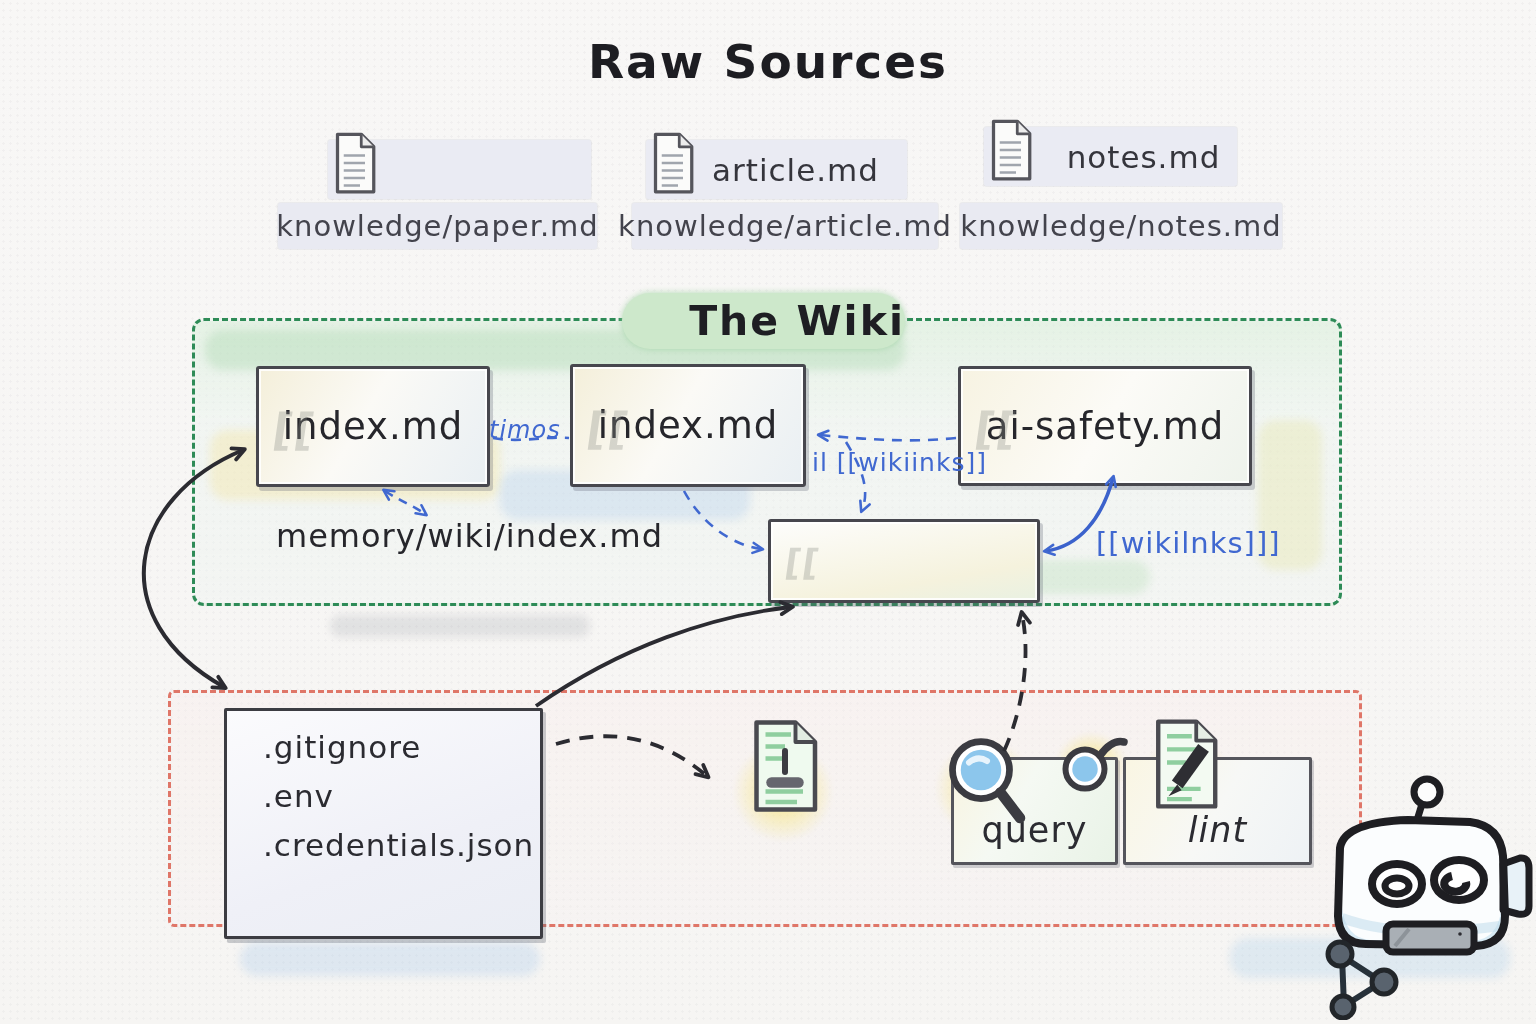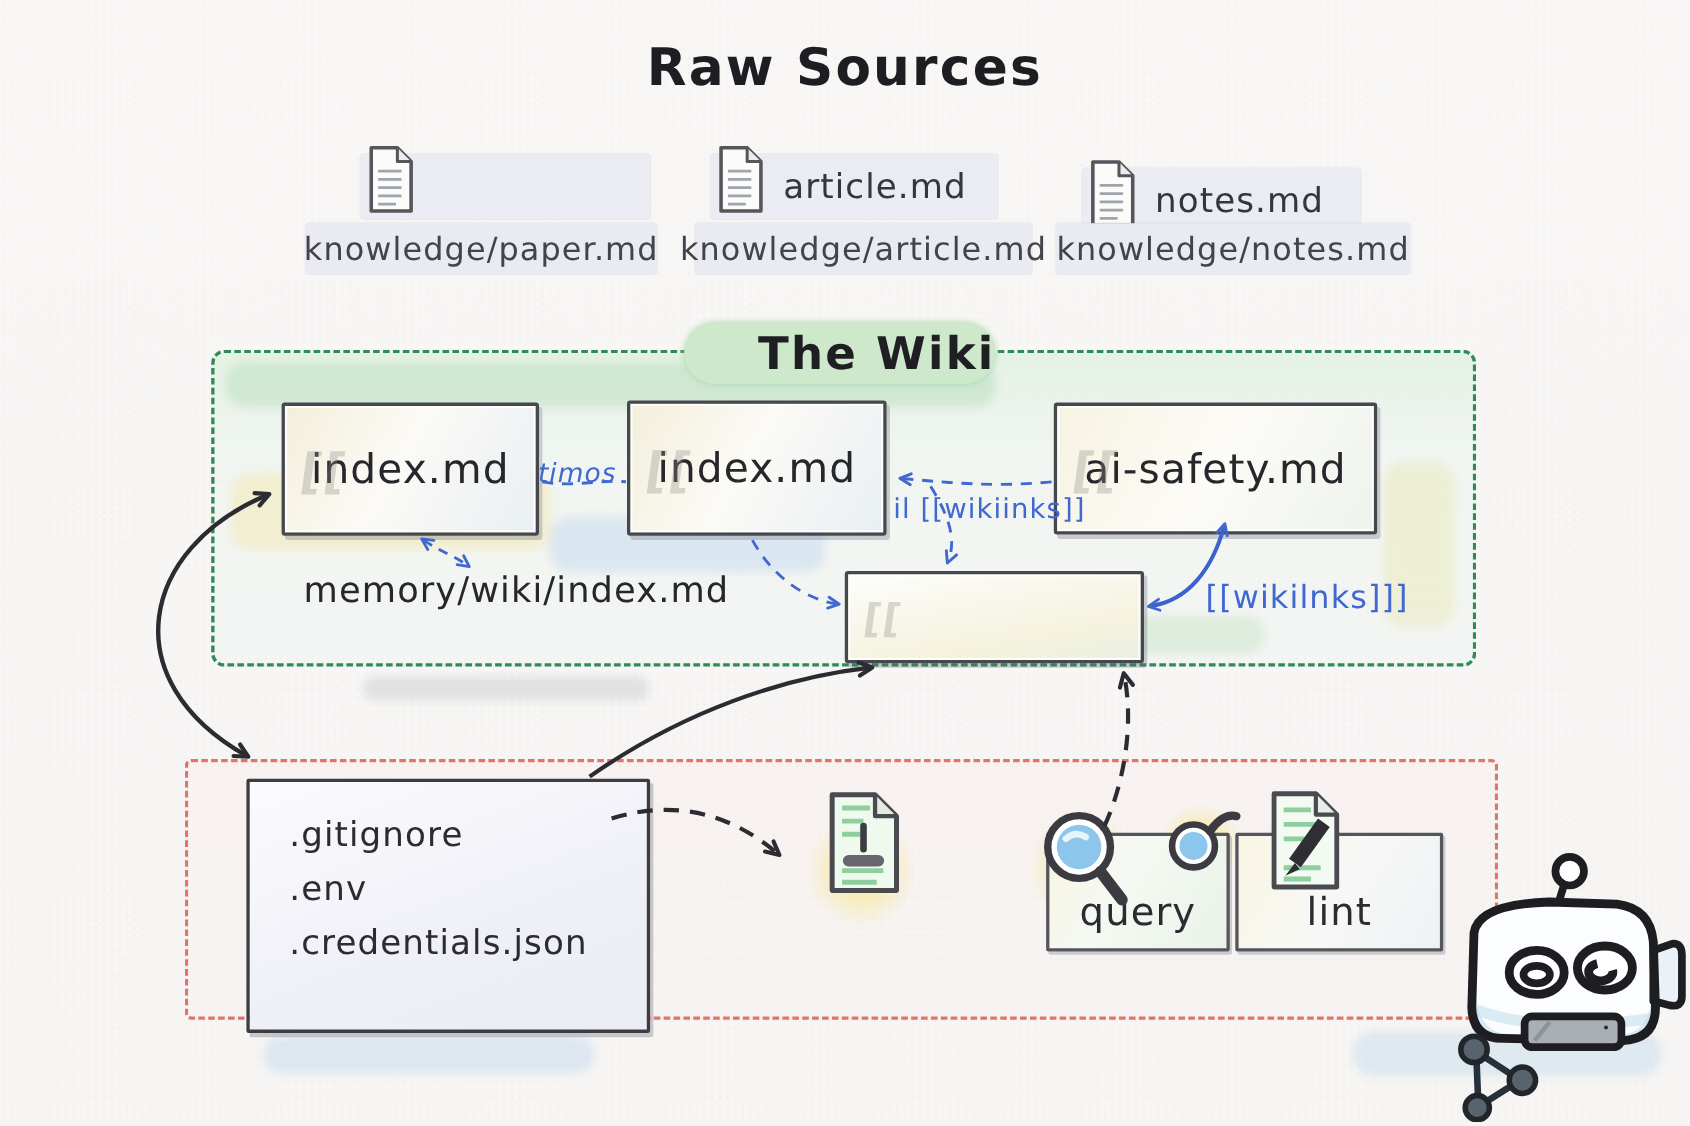--- a/index.html
+++ b/index.html
@@ -71,36 +71,36 @@
     font-size:32px; color:#26262b; letter-spacing:1px;
   }
 
   
   .ignored-region {
     position:absolute; left:168px; top:690px; width:1194px; height:237px;
     border:3px dashed #df7668; border-radius:6px;
     background:linear-gradient(180deg,rgba(250,236,234,.35),rgba(247,240,240,.25));
   }
   .gitignore-box {
-    position:absolute; left:224px; top:708px; width:367px; height:231px;
+    position:absolute; left:224px; top:708px; width:319px; height:231px;
     border:3.5px solid #3c3c42; border-radius:2px;
     background:linear-gradient(160deg,#fbfbfd 0%,#eff0f7 60%,#eaedf4 100%);
     box-shadow:3px 4px 0 rgba(90,95,110,.3);
-    padding:24px 0 0 36px;
+    padding:12px 0 0 36px;
   }
   .gitignore-box .line { font-size:31px; line-height:49px; color:#2b2b31; letter-spacing:1px; }
   .tool-card {
     position:absolute; height:108px; border:3px solid #55555c; border-radius:2px;
     box-shadow:2px 3px 0 rgba(80,85,100,.25);
     display:flex; align-items:flex-end; justify-content:center;
     font-size:35px; color:#2b2b31; letter-spacing:1px; padding-bottom:12px;
   }
   .bg-ingest { background:linear-gradient(120deg,#faf4d9 0%,#f2f8ee 40%,#e7f3e3 100%); }
   .bg-query { background:linear-gradient(120deg,#f8f4e0 0%,#f5f9f3 40%,#e9f3e7 100%); }
-  .bg-lint  { background:linear-gradient(120deg,#faf6e3 0%,#f7f8f6 50%,#eef2f5 100%); }
+  .bg-lint  { background:linear-gradient(120deg,#faf6e3 0%,#f7f8f6 50%,#eef2f5 100%);font-style:italic; }
   .glow {
     position:absolute; border-radius:50%;
     background:radial-gradient(closest-side, rgba(247,230,130,.95), rgba(247,230,130,0));
     filter:blur(2px);
   }
 
   
   .streak { position:absolute; border-radius:18px; filter:blur(4px); pointer-events:none; }
 
   .overlay { position:absolute; left:0; top:0; pointer-events:none; }
@@ -125,21 +125,21 @@
   <div class="src-band" style="left:646px; top:140px; width:261px; padding-left:66px;">
     <svg class="doc-icon" width="50" height="66" viewBox="0 0 40 52">
       <path d="M6,3 H25 L35,13 V49 H6 Z" fill="#fbfbfa" stroke="#55555c" stroke-width="2.6" stroke-linejoin="round"></path>
       <path d="M25,3 V13 H35" fill="#ececec" stroke="#55555c" stroke-width="2.2" stroke-linejoin="round"></path>
       <path d="M11,20 H28 M11,26 H28 M11,32 H28 M11,38 H28 M11,44 H24" stroke="#a0a5ad" stroke-width="2"></path>
     </svg>
     <span class="src-label">article.md</span>
   </div>
   <div class="src-caption" style="left:632px; top:203px; width:306px;">knowledge/article.md</div>
 
-  <div class="src-band" style="left:984px; top:153px; width:253px; padding-left:66px;">
+  <div class="src-band" style="left:984px; top:127px; width:253px; padding-left:66px;justify-content:center;">
     <svg class="doc-icon" width="50" height="66" viewBox="0 0 40 52">
       <path d="M6,3 H25 L35,13 V49 H6 Z" fill="#fbfbfa" stroke="#55555c" stroke-width="2.6" stroke-linejoin="round"></path>
       <path d="M25,3 V13 H35" fill="#ececec" stroke="#55555c" stroke-width="2.2" stroke-linejoin="round"></path>
       <path d="M11,20 H28 M11,26 H28 M11,32 H28 M11,38 H28 M11,44 H24" stroke="#a0a5ad" stroke-width="2"></path>
     </svg>
     <span class="src-label">notes.md</span>
   </div>
   <div class="src-caption" style="left:960px; top:203px; width:322px;">knowledge/notes.md</div>
 
   <div class="wiki-region"></div>

